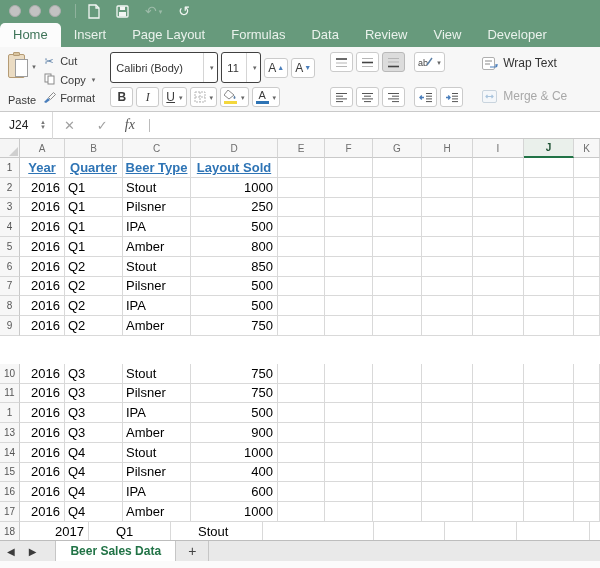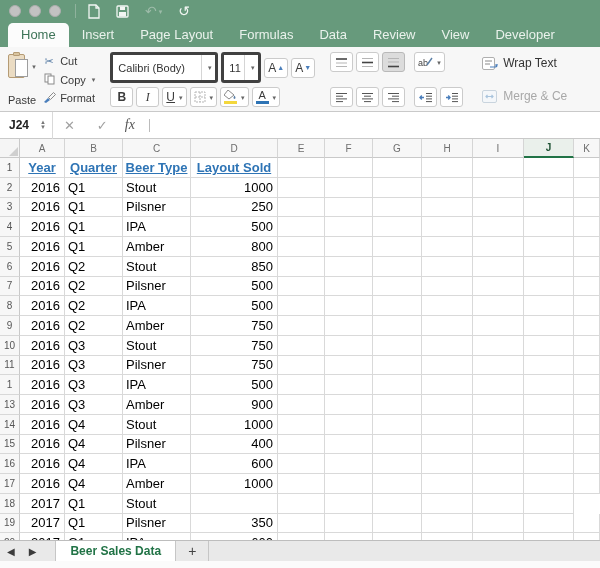--- a/index.html
+++ b/index.html
@@ -12,55 +12,55 @@
   .light { width:12px; height:12px; border-radius:50%; background:#C2C2C2; border:1px solid #ADADAD; }
   .tb-div { width:1px; height:14px; background:#8FB29D; margin:0 12px 0 14px; }
   .tb-icons { display:flex; align-items:center; gap:16px; }
   .tb-ic { color:#F2F6F3; font-size:14px; line-height:1; display:flex; align-items:center; }
   .tb-ic svg { display:block; }
   .tb-ic.dim { color:#9DBBA9; }
   .caret { font-size:7px; color:#666; line-height:1; margin-left:2px; }
   .tb-ic .caret { color:#9DBBA9; }
 
   
-  .tabrow { height:25px; background:#679A7C; display:flex; align-items:flex-end; padding-left:8px; flex:none; }
+  .tabrow { height:25px; background:#679A7C; display:flex; align-items:flex-end; flex:none; }
   .rtab { padding:4px 13px 5px; font-size:13px; color:#EAF2EC; cursor:default; }
   .rtab.active { background:#FCFCFC; color:#3E7458; border-radius:5px 5px 0 0; }
 
   
   .ribbon { height:65px; background:#F7F7F7; border-bottom:1px solid #C9C9C9; display:flex; align-items:stretch; padding:5px 0 4px 6px; flex:none; overflow:hidden; }
   .rgroup { display:flex; align-items:center; }
   .gdiv { width:1px; background:#DCDCDC; margin:1px 7px; }
   .rcol { display:flex; flex-direction:column; justify-content:space-between; height:100%; }
   .rrow { display:flex; align-items:center; gap:3px; }
   .paste { display:flex; flex-direction:column; align-items:center; justify-content:space-between; height:100%; padding:1px 2px; }
   .paste .lbl { font-size:11px; color:#3A3A3A; }
   .clip { position:relative; width:22px; height:26px; }
   .clip .board { position:absolute; left:0; top:1px; width:17px; height:24px; background:#EBDCC3; border:1px solid #B59B74; border-radius:2px; }
   .clip .clasp { position:absolute; left:5px; top:-1px; width:7px; height:4px; background:#D9C49E; border:1px solid #B59B74; border-radius:1px; }
   .clip .page { position:absolute; left:7px; top:6px; width:13px; height:18px; background:#fff; border:1px solid #9E9E9E; }
   .smallstack { display:flex; flex-direction:column; justify-content:space-between; height:100%; padding:1px 0; }
   .srow { display:flex; align-items:center; gap:4px; font-size:11px; color:#3A3A3A; height:16px; }
   .srow .ic { width:14px; text-align:center; font-size:11px; }
-  .combo { height:31px; background:#fff; border:3px solid #404040; border-radius:3px; display:flex; align-items:center; font-size:11px; color:#333; }
+  .combo { height:31px; background:#fff; border:1px solid #404040; border-radius:3px; display:flex; align-items:center; font-size:11px; color:#333; }
   .combo .val { padding:0 5px; flex:1; white-space:nowrap; overflow:hidden; }
   .combo .cbtn { width:14px; border-left:1px solid #D5D5D5; align-self:stretch; display:flex; align-items:center; justify-content:center; }
   .rbtn { height:20px; min-width:23px; background:#fff; border:1px solid #CBCBCB; border-radius:3px; display:flex; align-items:center; justify-content:center; font-size:12px; color:#3C3C3C; padding:0 3px; }
   .rbtn.sel { background:#DCDCDC; border-color:#B9B9B9; }
   .rbtn.wcaret { gap:2px; }
   .swatched { display:flex; flex-direction:column; line-height:1; align-items:center; }
   .swatch { width:13px; height:3px; margin-top:1px; }
   .lines-ic { display:block; }
   .wrapgrp { display:flex; flex-direction:column; justify-content:space-between; height:100%; padding:2px 0; }
   .wrow { display:flex; align-items:center; gap:5px; font-size:12px; color:#333; height:18px; white-space:nowrap; }
   .wrow.dim { color:#A8A8A8; }
 
   
   .fbar { height:27px; background:#fff; border-bottom:1px solid #C9C9C9; display:flex; align-items:center; flex:none; }
-  .namebox { width:40px; padding-left:9px; font-size:12px; color:#222;font-weight:bold; }
+  .namebox { width:40px; padding-left:9px; font-size:12px; color:#222; }
   .stepper { display:flex; flex-direction:column; gap:0; margin-right:6px; }
   .stepper span { font-size:6px; color:#777; line-height:5px; }
   .fdiv { width:1px; height:27px; background:#D9D9D9; }
   .fbtn { font-size:13px; color:#A0A0A0; padding:0 11px; }
   .fx { font-family:"Liberation Serif", serif; font-style:italic; font-size:14px; color:#555; padding:0 6px; }
   .cursorline { width:1px; height:13px; background:#BBB; margin-left:8px; }
 
   
   .sheet { height:401px; overflow:hidden; background:#fff; flex:none; }
   .colheads { display:grid; height:19px; background:#F7F7F7; }
@@ -464,21 +464,21 @@
           <div class="cell txt">Amber</div>
           <div class="cell num">750</div>
           <div class="cell"></div>
           <div class="cell"></div>
           <div class="cell"></div>
           <div class="cell"></div>
           <div class="cell"></div>
           <div class="cell"></div>
           <div class="cell"></div>
         </div>
-        <div class="grow" style="grid-template-columns: 20px 45px 58px 68px 87px 47px 48px 49px 51px 51px 50px 26px;">
+        <div class="grow" style="grid-template-columns: 20px 45px 58px 68px 87px 47px 48px 49px 51px 51px 50px 26px; margin-top: 28px;">
           <div class="rowhead">10</div>
           <div class="cell num">2016</div>
           <div class="cell txt">Q3</div>
           <div class="cell txt">Stout</div>
           <div class="cell num">750</div>
           <div class="cell"></div>
           <div class="cell"></div>
           <div class="cell"></div>
           <div class="cell"></div>
           <div class="cell"></div>
@@ -576,21 +576,21 @@
           <div class="cell txt">Amber</div>
           <div class="cell num">1000</div>
           <div class="cell"></div>
           <div class="cell"></div>
           <div class="cell"></div>
           <div class="cell"></div>
           <div class="cell"></div>
           <div class="cell"></div>
           <div class="cell"></div>
         </div>
-        <div class="grow" style="grid-template-columns: 20px 45px 58px 68px 87px 47px 48px 49px 51px 51px 50px 26px;">
+        <div class="grow" style="grid-template-columns: 20px 45px 58px 68px 87px 47px 48px 49px 51px 51px 50px 26px; gap: 24px;">
           <div class="rowhead">18</div>
           <div class="cell num">2017</div>
           <div class="cell txt">Q1</div>
           <div class="cell txt">Stout</div>
           <div class="cell"></div>
           <div class="cell"></div>
           <div class="cell"></div>
           <div class="cell"></div>
           <div class="cell"></div>
           <div class="cell"></div>

